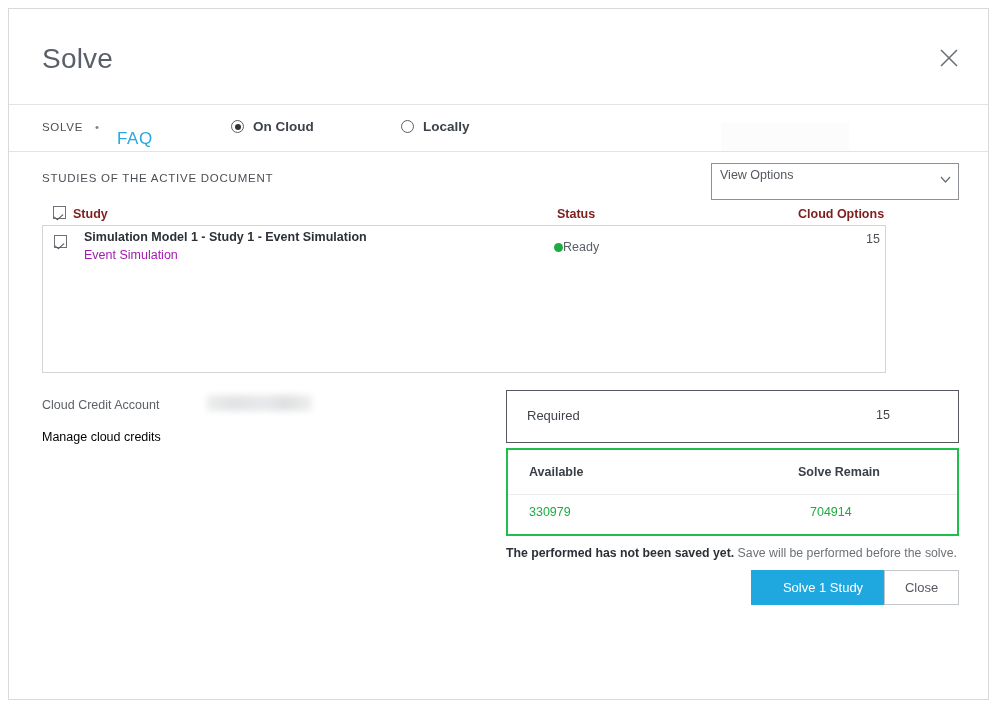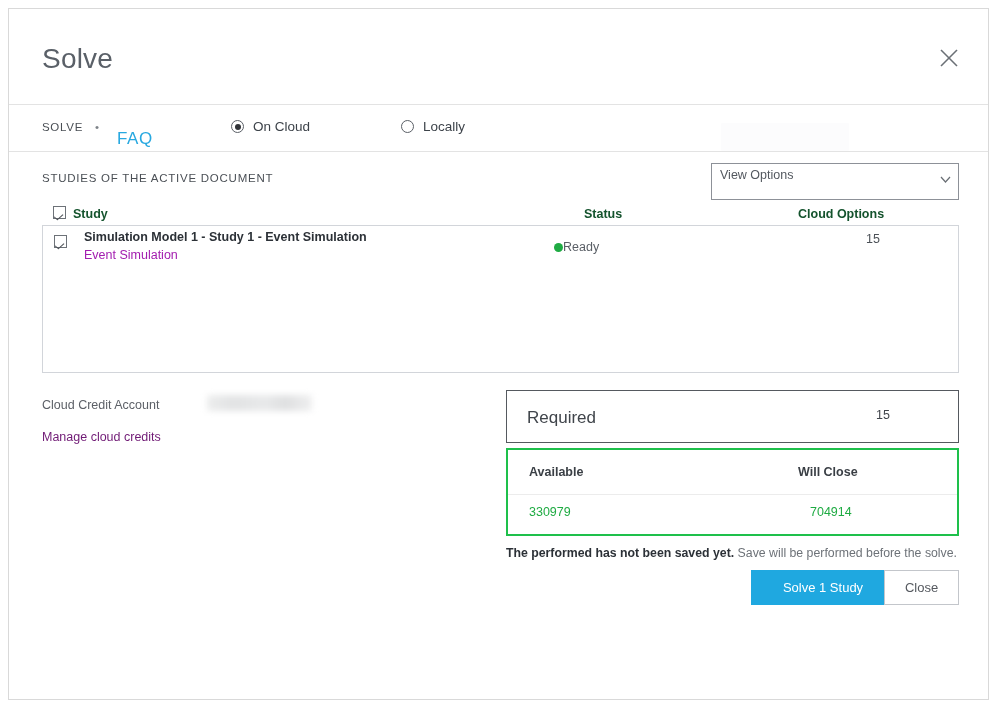--- a/index.html
+++ b/index.html
@@ -100,20 +100,21 @@
     position: absolute;
     left: 2.5px; top: 2.5px;
     width: 6px; height: 6px;
     border-radius: 50%;
     background: #303338;
   }
   .radio-label {
     margin-left: 9px;
     font-size: 13.5px;
     color: #3d434a;
+    font-weight: bold;
   }
   .ghost-block {
     position: absolute;
     left: 712px;
     top: 114px;
     width: 128px;
     height: 28px;
     background: #fcfcfd;
     border-radius: 1px;
   }
@@ -153,24 +154,24 @@
     right: 7px;
     top: 6px;
   }
 
   
   .col-hdr {
     position: absolute;
     top: 55px;
     font-size: 12.5px;
     font-weight: bold;
-    color: #14532d;
+    color: #7f1d1d;
   }
   .col-hdr.study { left: 64px; }
-  .col-hdr.status { left: 548px; margin-left: 27px; }
+  .col-hdr.status { left: 548px; }
   .col-hdr.credits { left: 789px; }
 
   .hdr-check {
     position: absolute;
     left: 44px;
     top: 54px;
   }
 
   .checkbox {
     width: 13px; height: 13px;
@@ -188,21 +189,21 @@
     border-right: 1.6px solid #4d5258;
     border-bottom: 1.6px solid #4d5258;
     transform: rotate(40deg) skewX(-8deg);
   }
 
   
   .list-box {
     position: absolute;
     left: 33px;
     top: 73px;
-    width: 917px;
+    width: 844px;
     height: 148px;
     border: 1px solid #d2d5da;
     box-sizing: border-box;
     background: #fff;
     overflow: hidden;
   }
   .list-row {
     position: relative;
     height: 48px;
   }
@@ -269,40 +270,40 @@
     height: 16px;
     background: linear-gradient(90deg,#eceded 0%,#e2e3e4 25%,#e8e9ea 55%,#dfe0e1 75%,#efeff0 100%);
     filter: blur(3px);
     border-radius: 2px;
   }
   .acct-link {
     position: absolute;
     left: 33px;
     top: 278px;
     font-size: 12.5px;
-    color: #701a75;
+    color: #000000;
     cursor: pointer;
   }
 
   
   .required-box {
     position: absolute;
     left: 497px;
     top: 238px;
     width: 453px;
     height: 53px;
     border: 1.5px solid #55595f;
     box-sizing: border-box;
     background: #fff;
   }
   .required-label {
     position: absolute;
     left: 20px;
     top: 17px;
-    font-size: 17px;
+    font-size: 13px;
     color: #40454b;
   }
   .required-value {
     position: absolute;
     right: 68px;
     top: 17px;
     font-size: 12.5px;
     color: #40454b;
   }
 
@@ -453,21 +454,21 @@
     <div class="acct-link">Manage cloud credits</div>
 
     <div class="required-box">
       <span class="required-label">Required</span>
       <span class="required-value">15</span>
     </div>
 
     <div class="avail-box">
       <div class="avail-hdr-row">
         <span class="avail-hdr-a">Available</span>
-        <span class="avail-hdr-b">Will Close</span>
+        <span class="avail-hdr-b">Solve Remain</span>
       </div>
       <span class="avail-val-a">330979</span>
       <span class="avail-val-b">704914</span>
     </div>
 
     <div class="save-note">
       <b>The performed has not been saved yet.</b><span> Save will be performed before the solve.</span>
     </div>
 
     <button class="btn-primary">Solve 1 Study</button>

